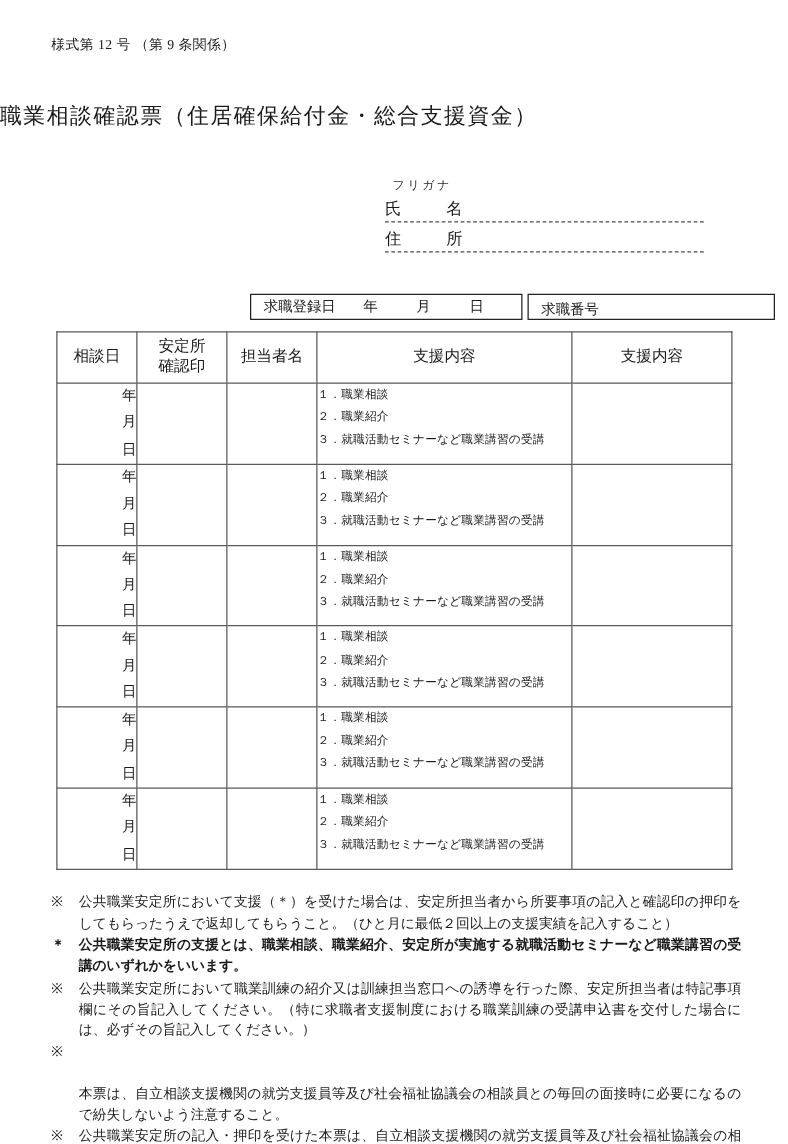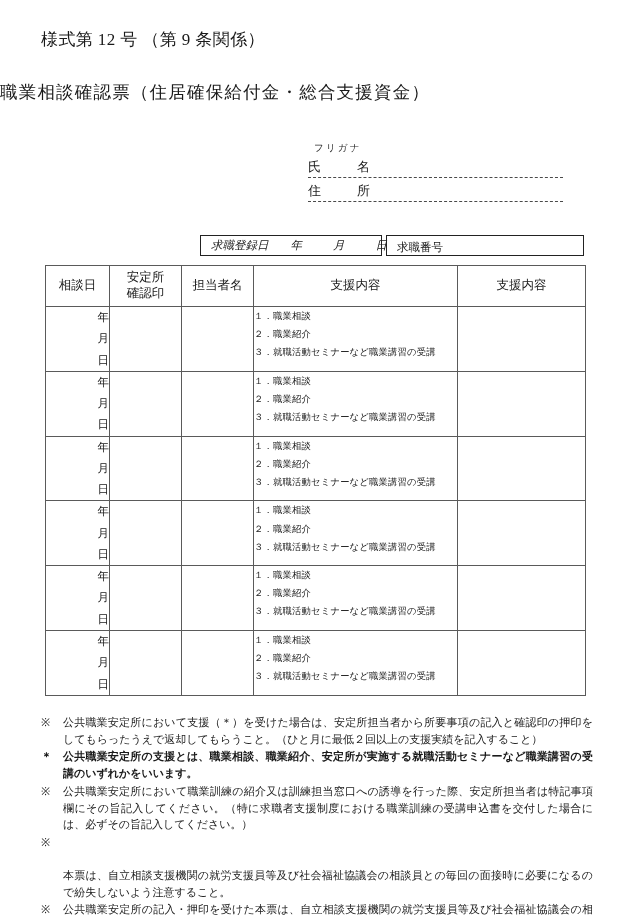--- a/index.html
+++ b/index.html
@@ -22,21 +22,21 @@
     width: 630px;
     height: 915px;
     overflow: hidden;
   }
 
   
   .form-no {
     position: absolute;
     left: 41px;
     top: 28px;
-    font-size: 17px;
+    font-size: 11px;
     letter-spacing: 0.4px;
     white-space: nowrap;
   }
 
   
   .doc-title {
     position: absolute;
     left: 0;
     right: 0;
     top: 80px;
@@ -95,23 +95,22 @@
     gap: 4px;
   }
   .regbox {
     border: 1.2px solid #222;
     display: flex;
     align-items: center;
     font-size: 11.5px;
     box-sizing: border-box;
   }
   .regbox.date {
-    width: 182px;
+    width: 218px;
     padding-left: 10px;
-    font-style: italic;
   }
   .regbox.date .d-lab { white-space: nowrap; }
   .regbox.date .d-y { margin-left: 22px; }
   .regbox.date .d-m { margin-left: 31px; }
   .regbox.date .d-d { margin-left: 31px; }
   .regbox.num {
     width: 198px;
     padding-left: 10px;
     align-items: flex-end;
   }

